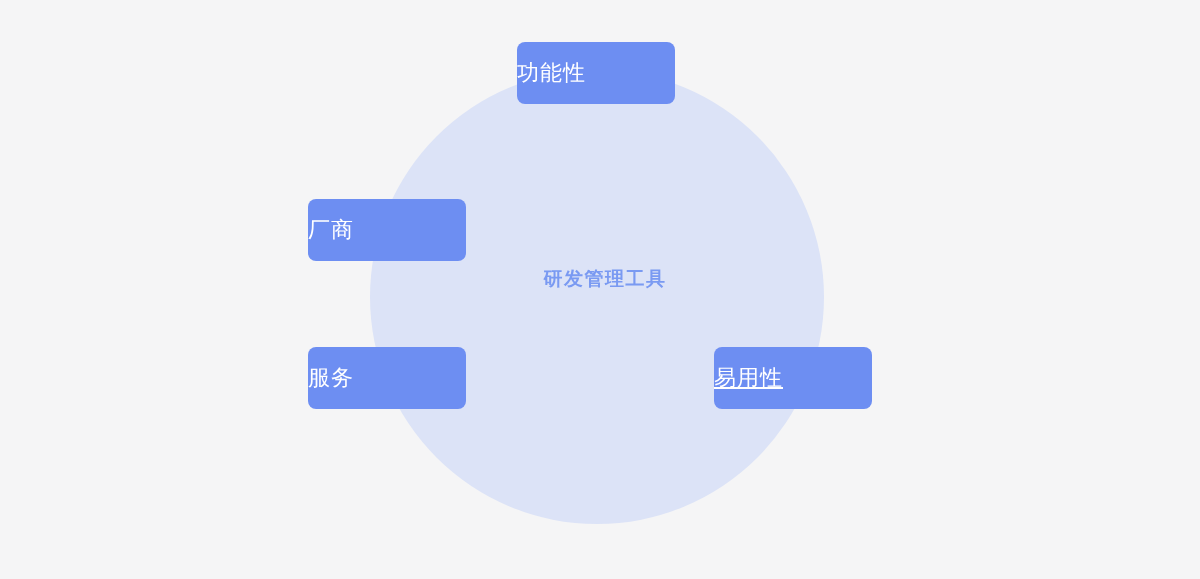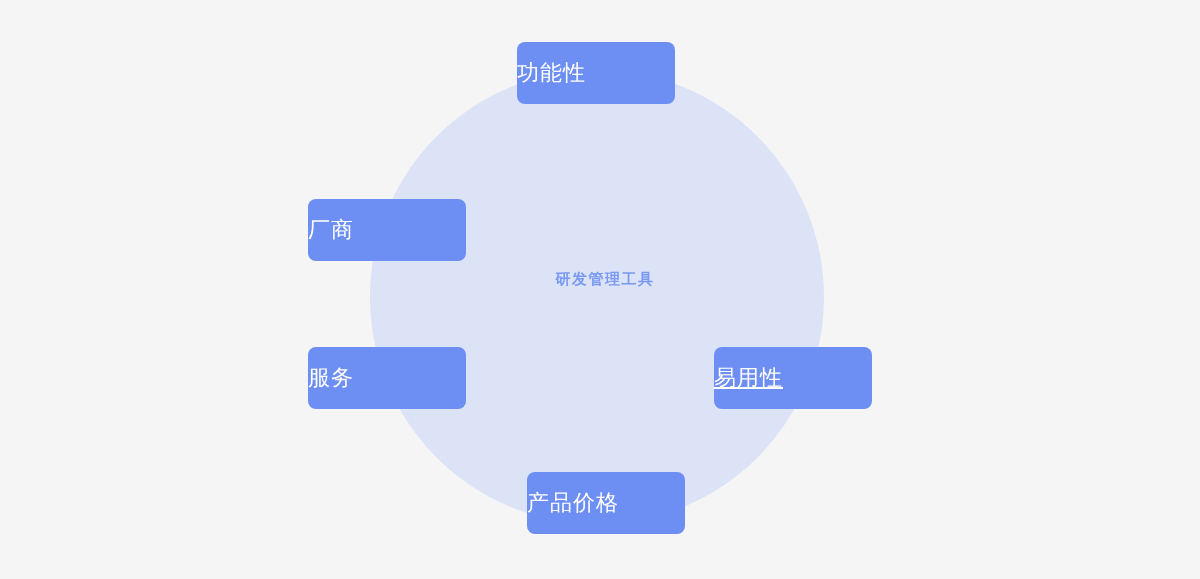--- a/index.html
+++ b/index.html
@@ -30,21 +30,21 @@
     height: 454px;
     border-radius: 50%;
     background: var(--circle-fill);
   }
   .center-label {
     position: absolute;
     left: 605px;
     top: 279px;
     transform: translate(-50%, -50%);
     color: var(--center-text);
-    font-size: 15px;
+    font-size: 19px;
     font-weight: 700;
     letter-spacing: 1.5px;
     white-space: nowrap;
   }
   .node {
     position: absolute;
     width: 158px;
     height: 62px;
     border-radius: 8px;
     background: var(--node-fill);
@@ -75,23 +75,20 @@
 
   <div class="node node-functionality">
     <span>功能性</span>
   </div>
 
 
   <div class="node node-usability">
     <span>易用性</span>
   </div>
 
-  <div class="node node-product-price">
-    <span>产品价格</span>
-  </div>
 
   <div class="node node-service">
     <span>服务</span>
   </div>
 
   <div class="node node-vendor">
     <span>厂商</span>
   </div>
 
 </div>

